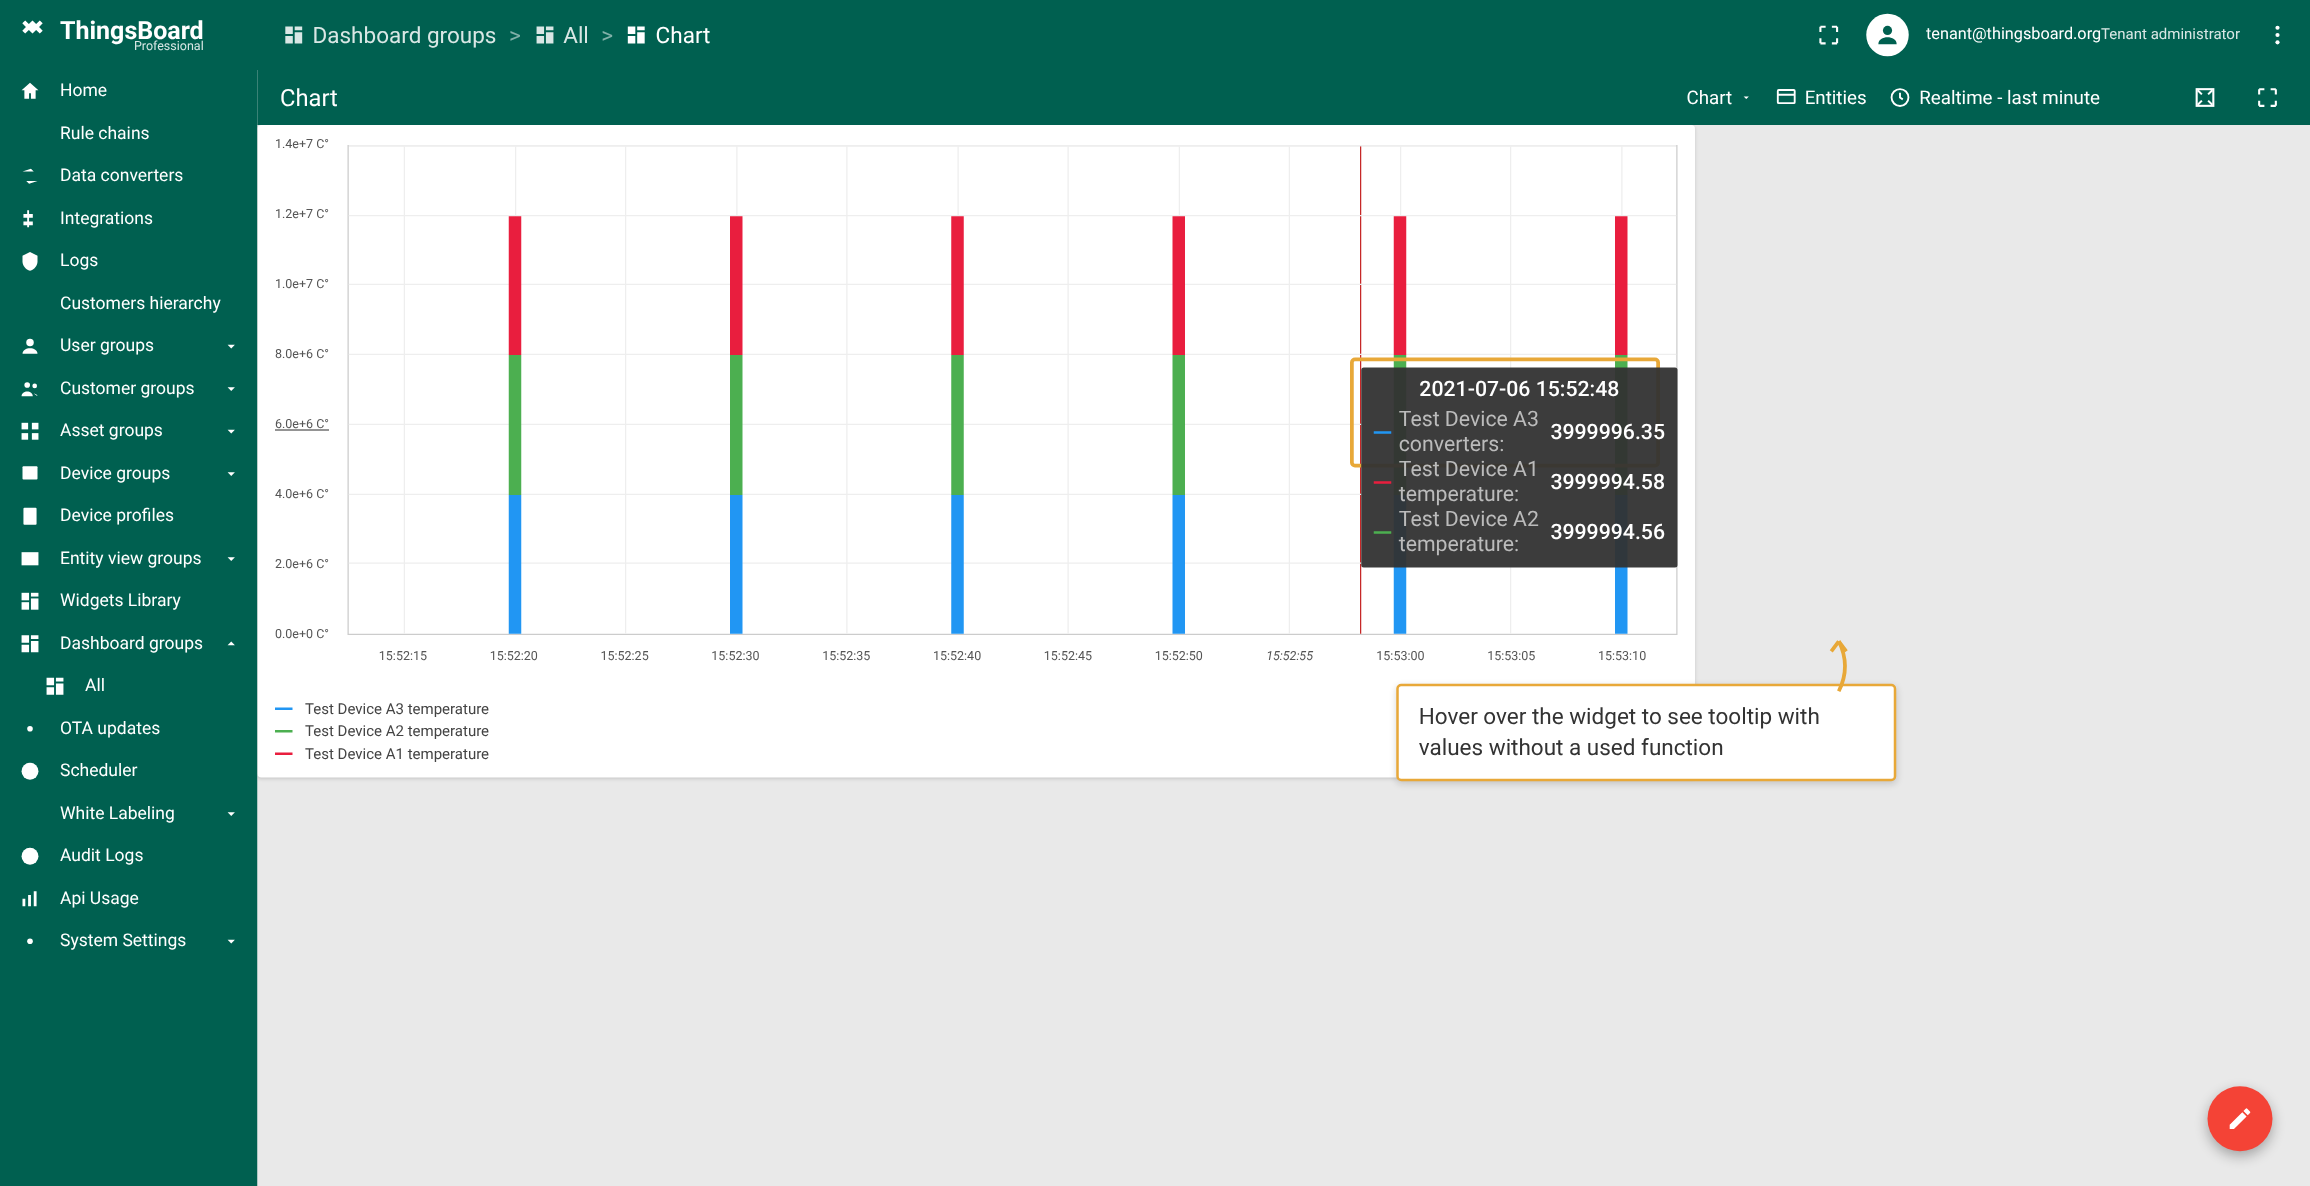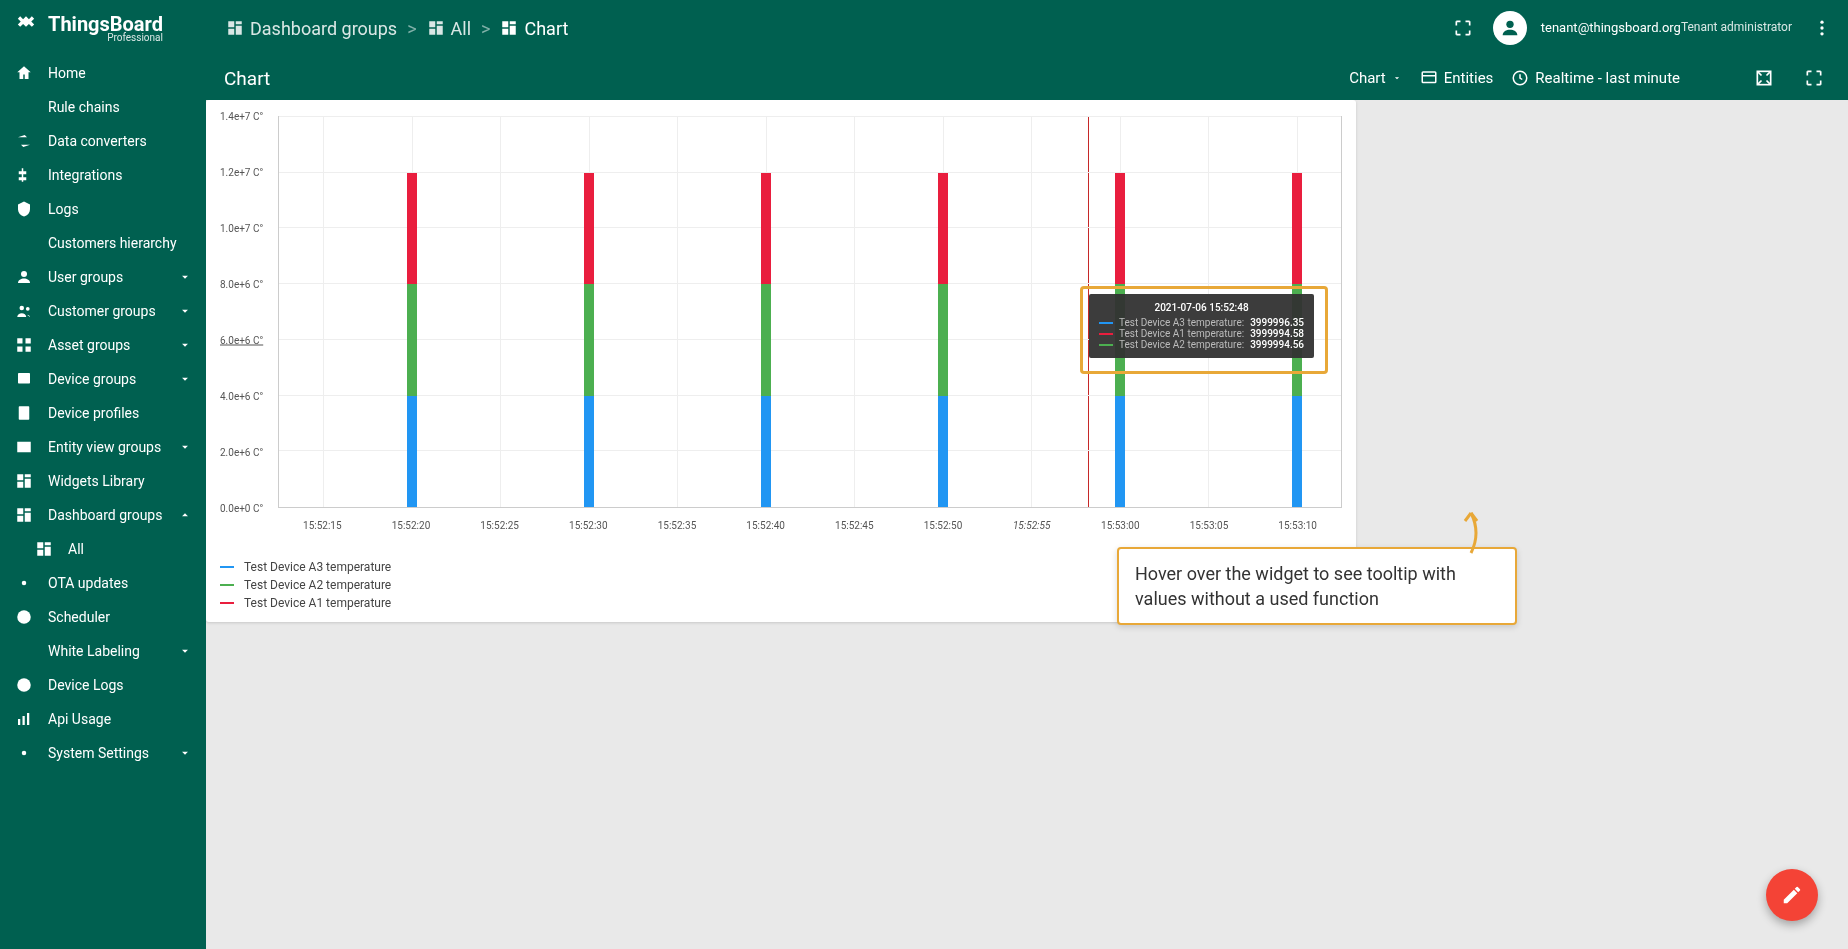--- a/index.html
+++ b/index.html
@@ -43,21 +43,21 @@
   .gridline { position: absolute; background: #eee; }
   .bar-group { position: absolute; bottom: 0; width: 10px; display: flex; flex-direction: column-reverse; }
   .bar-seg { width: 100%; }
   .x-axis { position: absolute; left: 58px; right: 0; bottom: 0; height: 24px; }
   .x-tick { position: absolute; font-size: 10px; color: #555; transform: translateX(-50%); top: 8px; }
   .legend { margin-top: 8px; font-size: 12px; color: #444; }
   .legend-hdr { text-align: right; color: #c62828; font-size: 12px; font-weight: 500; padding-right: 4px; }
   .legend-row { display: flex; align-items: center; padding: 2px 0; }
   .swatch { width: 14px; height: 2px; margin-right: 10px; }
   .legend-val { margin-left: auto; font-variant-numeric: tabular-nums; }
-  .tooltip { position: absolute; background: rgba(50,50,50,.95); color: #e8e8e8; font-size: 10px; padding: 8px 10px; border-radius: 2px; min-width: 210px; }
+  .tooltip { position: absolute; background: rgba(50,50,50,.95); color: #e8e8e8; font-size: 17px; padding: 8px 10px; border-radius: 2px; min-width: 210px; }
   .tooltip-title { text-align: center; color: #fff; font-weight: 500; margin-bottom: 4px; }
   .tt-row { display: flex; align-items: center; gap: 6px; }
   .tt-sw { width: 14px; height: 2px; }
   .tt-row span:nth-child(2) { flex:1; color:#bbb; }
   .tt-row span:last-child { color:#fff; font-weight:500; }
   .callout { position: absolute; background: #fff; border: 2px solid #e8a838; border-radius: 4px; padding: 12px 16px; font-size: 18px; color: #333; box-shadow: 0 2px 6px rgba(0,0,0,.15); max-width: 400px; line-height:1.4; }
   .callout-box { position: absolute; border: 3px solid #e8a838; border-radius: 4px; pointer-events: none; }
   .fab { position: absolute; right: 30px; bottom: 28px; width: 52px; height: 52px; border-radius: 50%; background: #f44336; color: #fff; display:flex;align-items:center;justify-content:center; box-shadow: 0 4px 10px rgba(0,0,0,.3); cursor:pointer; }
   svg { display:block; }
   .vline { position:absolute; top:0; bottom:0; width:1px; background:#c62828; }
@@ -324,21 +324,21 @@
             </svg>
           </span>
         </div>
         <div class="side-item">
           <span class="side-icon">
             <svg width="18" height="18" viewBox="0 0 24 24" fill="currentColor" stroke="currentColor" stroke-width="0">
               <circle cx="12" cy="12" r="9"></circle>
               <path d="M12 8v4l3 2"></path>
             </svg>
           </span>
-          <span class="side-label">Device Logs</span>
+          <span class="side-label">Audit Logs</span>
         </div>
         <div class="side-item">
           <span class="side-icon">
             <svg width="18" height="18" viewBox="0 0 24 24" fill="currentColor" stroke="currentColor" stroke-width="0">
               <rect x="4" y="12" width="3" height="8"></rect>
               <rect x="10" y="8" width="3" height="12"></rect>
               <rect x="16" y="4" width="3" height="16"></rect>
             </svg>
           </span>
           <span class="side-label">Api Usage</span>
@@ -482,21 +482,21 @@
                   <span class="x-tick" style="left: 95.8333%;">15:53:10</span>
                 </div>
 
               <div class="callout-box" style="left:860px; top:170px; width:248px; height:88px;"></div>
 
               <div class="tooltip" style="left:869px; top:178px;">
                 <div class="tooltip-title">2021-07-06 15:52:48</div>
                 <div id="ttrows">
                     <div class="tt-row">
                       <span class="tt-sw" style="background:#2196f3"></span>
-                      <span>Test Device A3 temperature:</span>
+                      <span>Test Device A3 converters:</span>
                       <span>3999996.35</span>
                     </div>
                     <div class="tt-row">
                       <span class="tt-sw" style="background:#e91e3e"></span>
                       <span>Test Device A1 temperature:</span>
                       <span>3999994.58</span>
                     </div>
                     <div class="tt-row">
                       <span class="tt-sw" style="background:#4caf50"></span>
                       <span>Test Device A2 temperature:</span>

